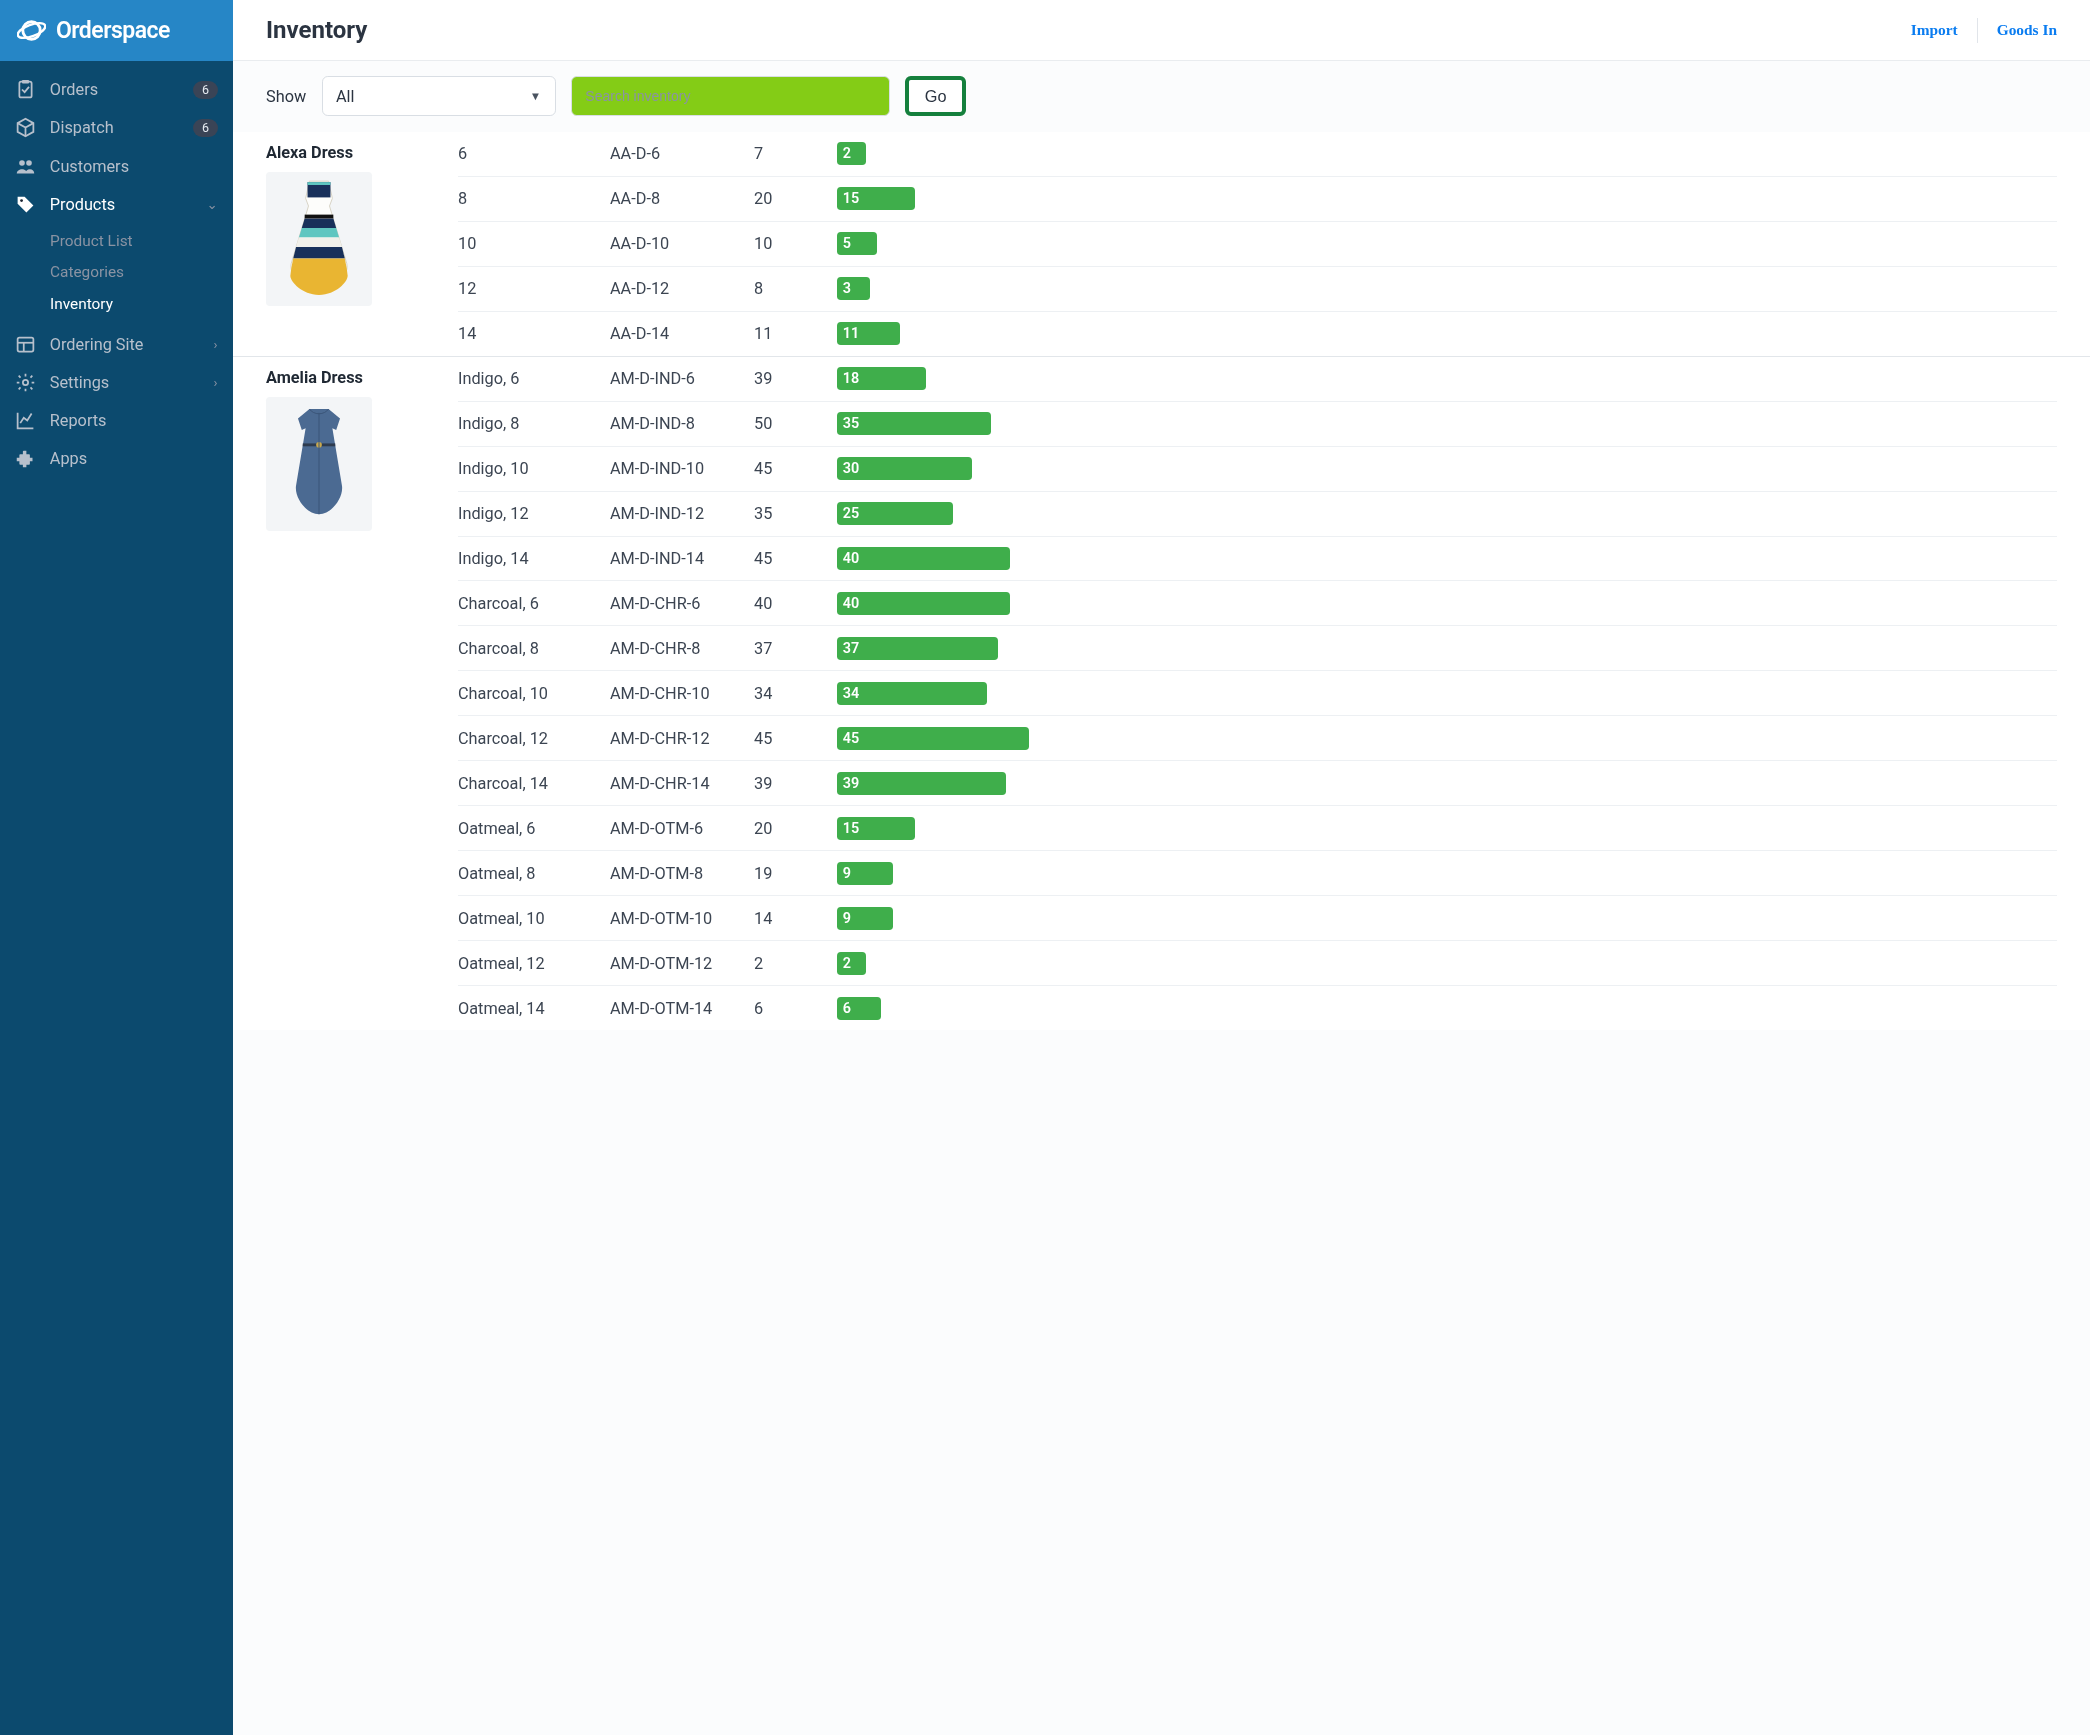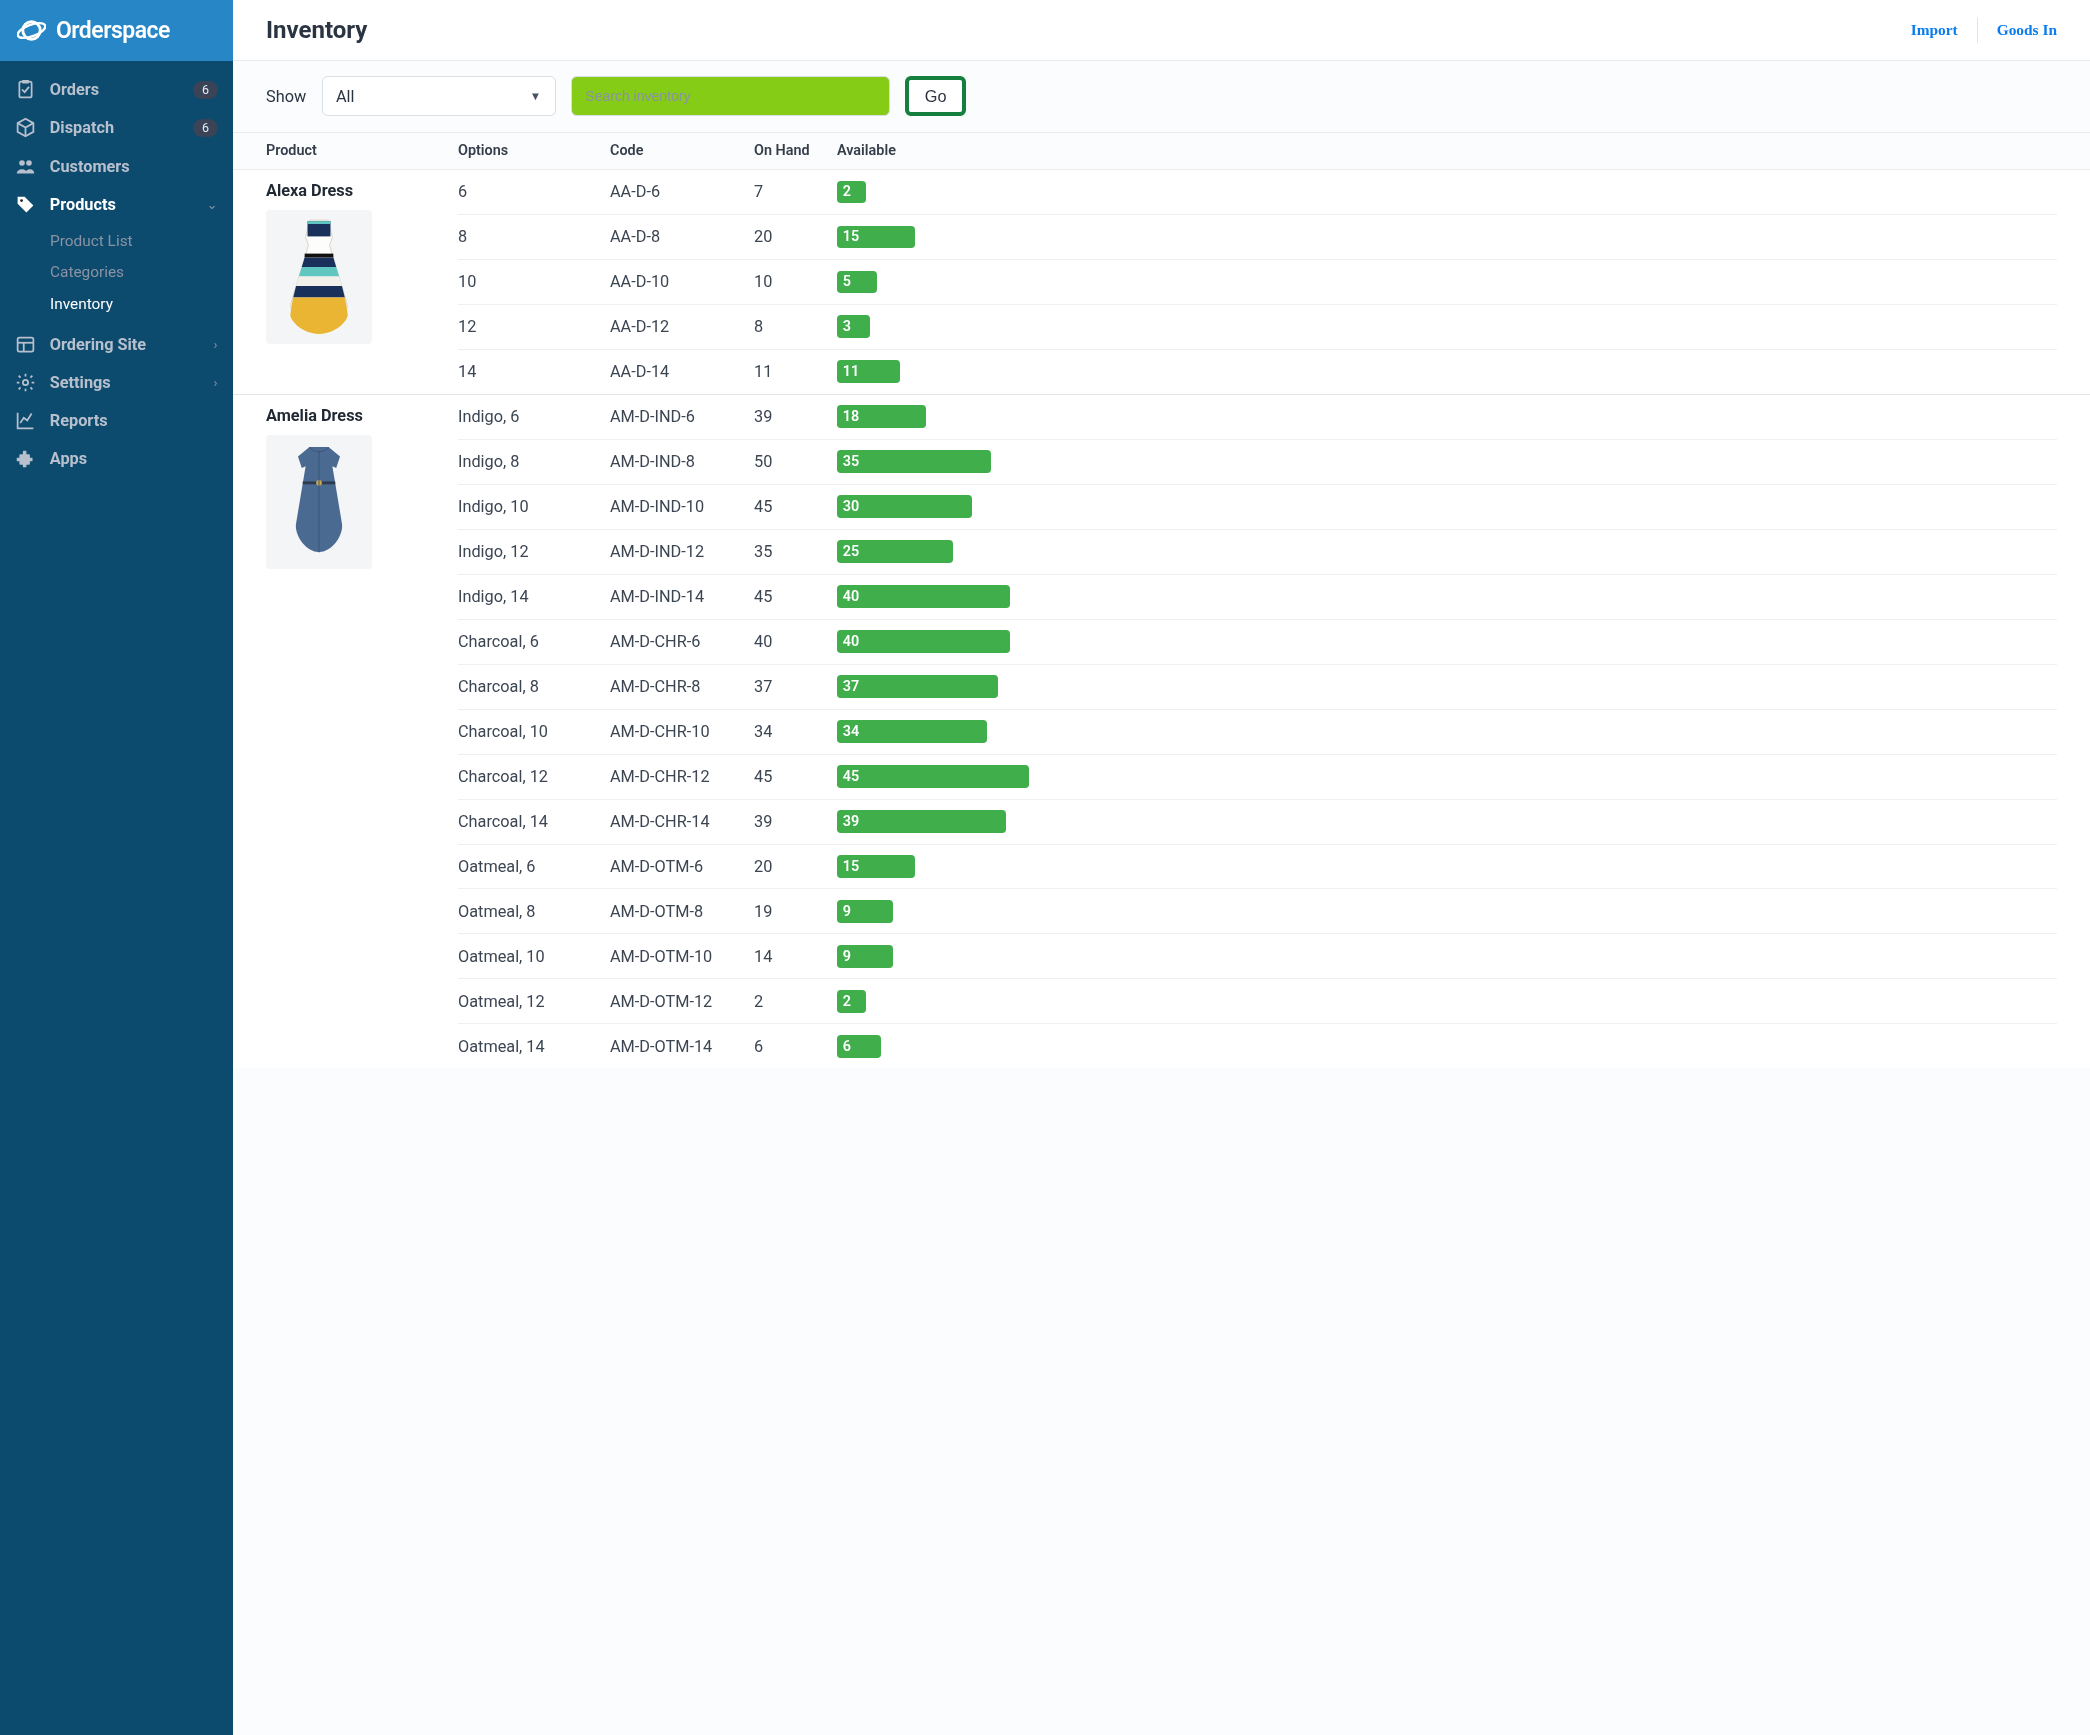--- a/index.html
+++ b/index.html
@@ -41,21 +41,21 @@
     align-items: center;
     padding: 8.6px 15.4px;
     color: #b7c0cc;
     font-size: 16.3px;
     cursor: pointer;
     gap: 13.4px;
     position: relative;
   }
   .nav-item.expanded { color: #fff; }
   .nav-icon { width: 21px; display:flex; align-items:center; justify-content:center; flex: none; }
-  .nav-label { flex: 1; font-weight: bold; }
+  .nav-label { flex: 1; }
   .nav-badge {
     background: #3a4456;
     color: #e6ebf1;
     font-size: 12.5px;
     border-radius: 9.6px;
     padding: 1px 8.6px;
     line-height: 1.3;
   }
   .nav-chevron { color: #8a93a3; font-size: 13.4px; }
   .subnav { padding: 1.9px 0 5.8px 0; }
@@ -259,27 +259,20 @@
       <span class="toolbar-label">Show</span>
       <div class="dropdown">
         <span>All</span>
         <span class="dropdown-caret">▼</span>
       </div>
       <input class="search-input" placeholder="Search inventory" style="">
       <button class="go-btn">Go</button>
     </div>
 
     <div class="table-wrap">
-      <div class="thead-row">
-        <div>Product</div>
-        <div>Options</div>
-        <div>Code</div>
-        <div>On Hand</div>
-        <div>Available</div>
-      </div>
       <div id="table-body">
           <div class="product-group">
             <div class="product-col">
               <div class="product-name">Alexa Dress</div>
               <div class="product-img">
                 <svg class="alexa-svg" viewBox="0 0 90 130">
                   <path d="M35 5h20l4 18-3 8 18 60c3 10-10 30-29 30s-32-20-29-30l18-60-3-8z" fill="#fdfdfb" stroke="#d6d2c4"></path>
                   <rect x="33" y="6" width="24" height="16" fill="#18305a"></rect>
                   <rect x="33" y="6" width="24" height="3" fill="#5fc6c0"></rect>
                   <path d="M30 44h30l3 10H27z" fill="#18305a"></path>

